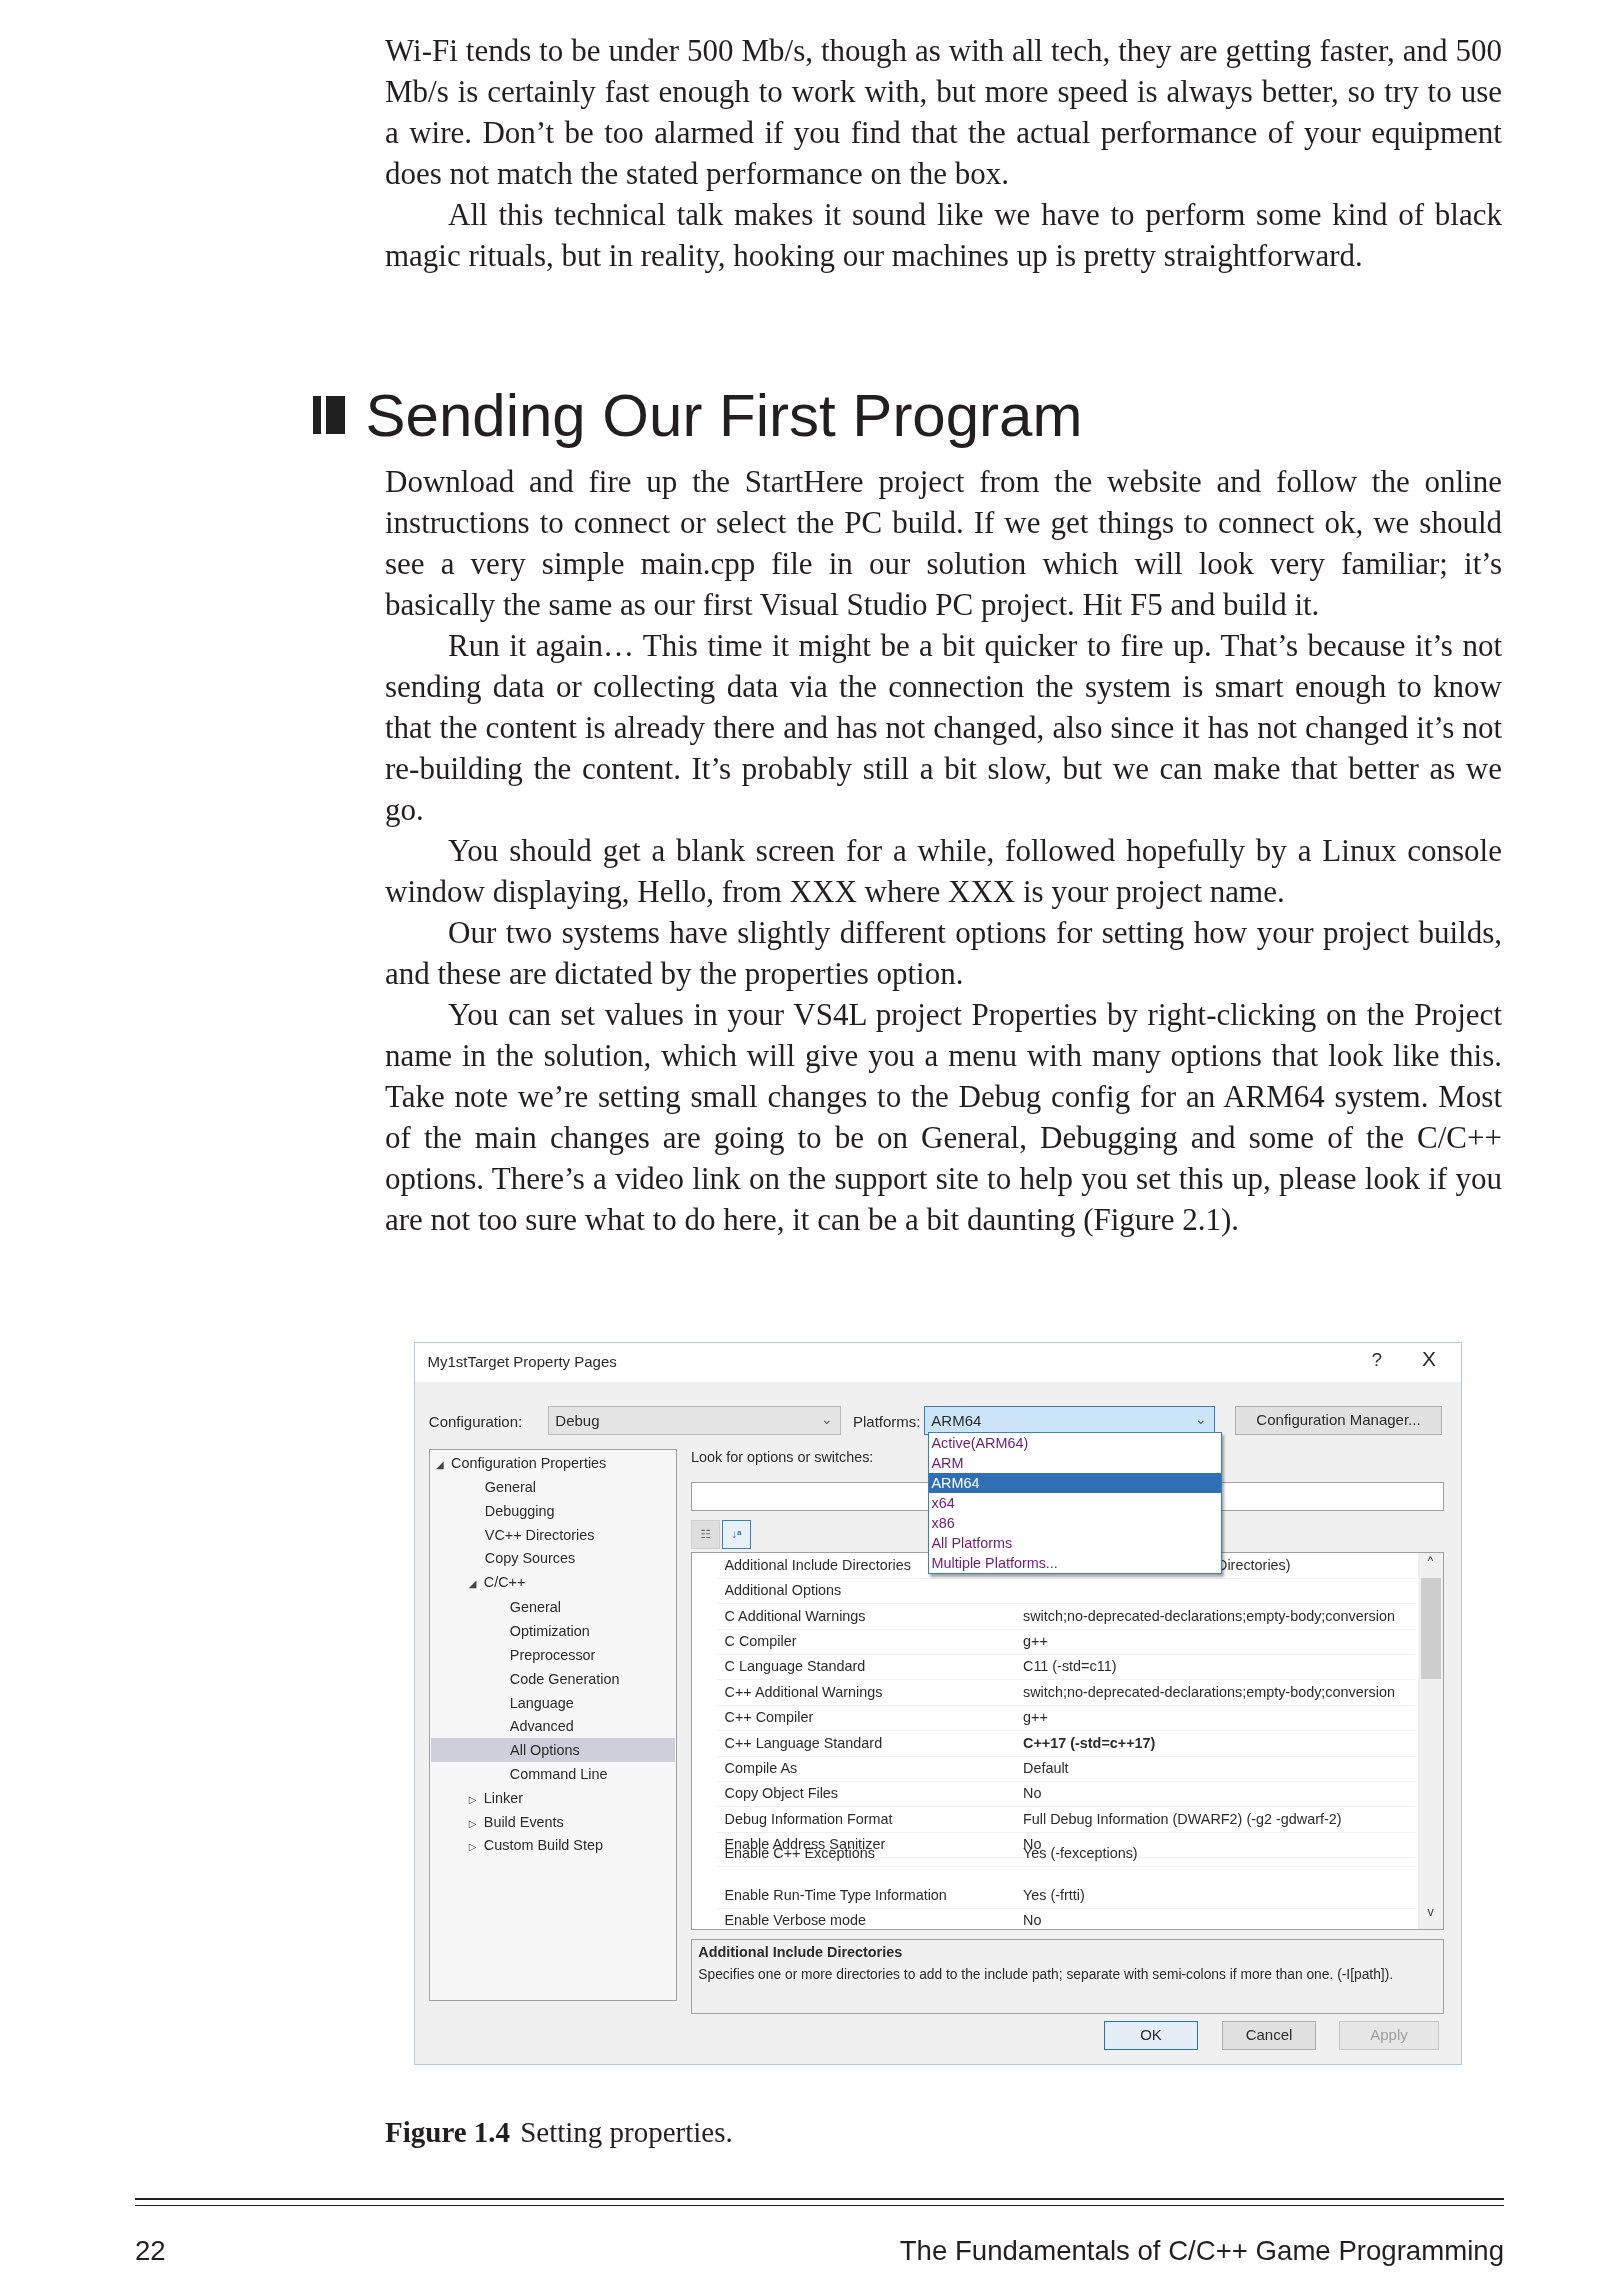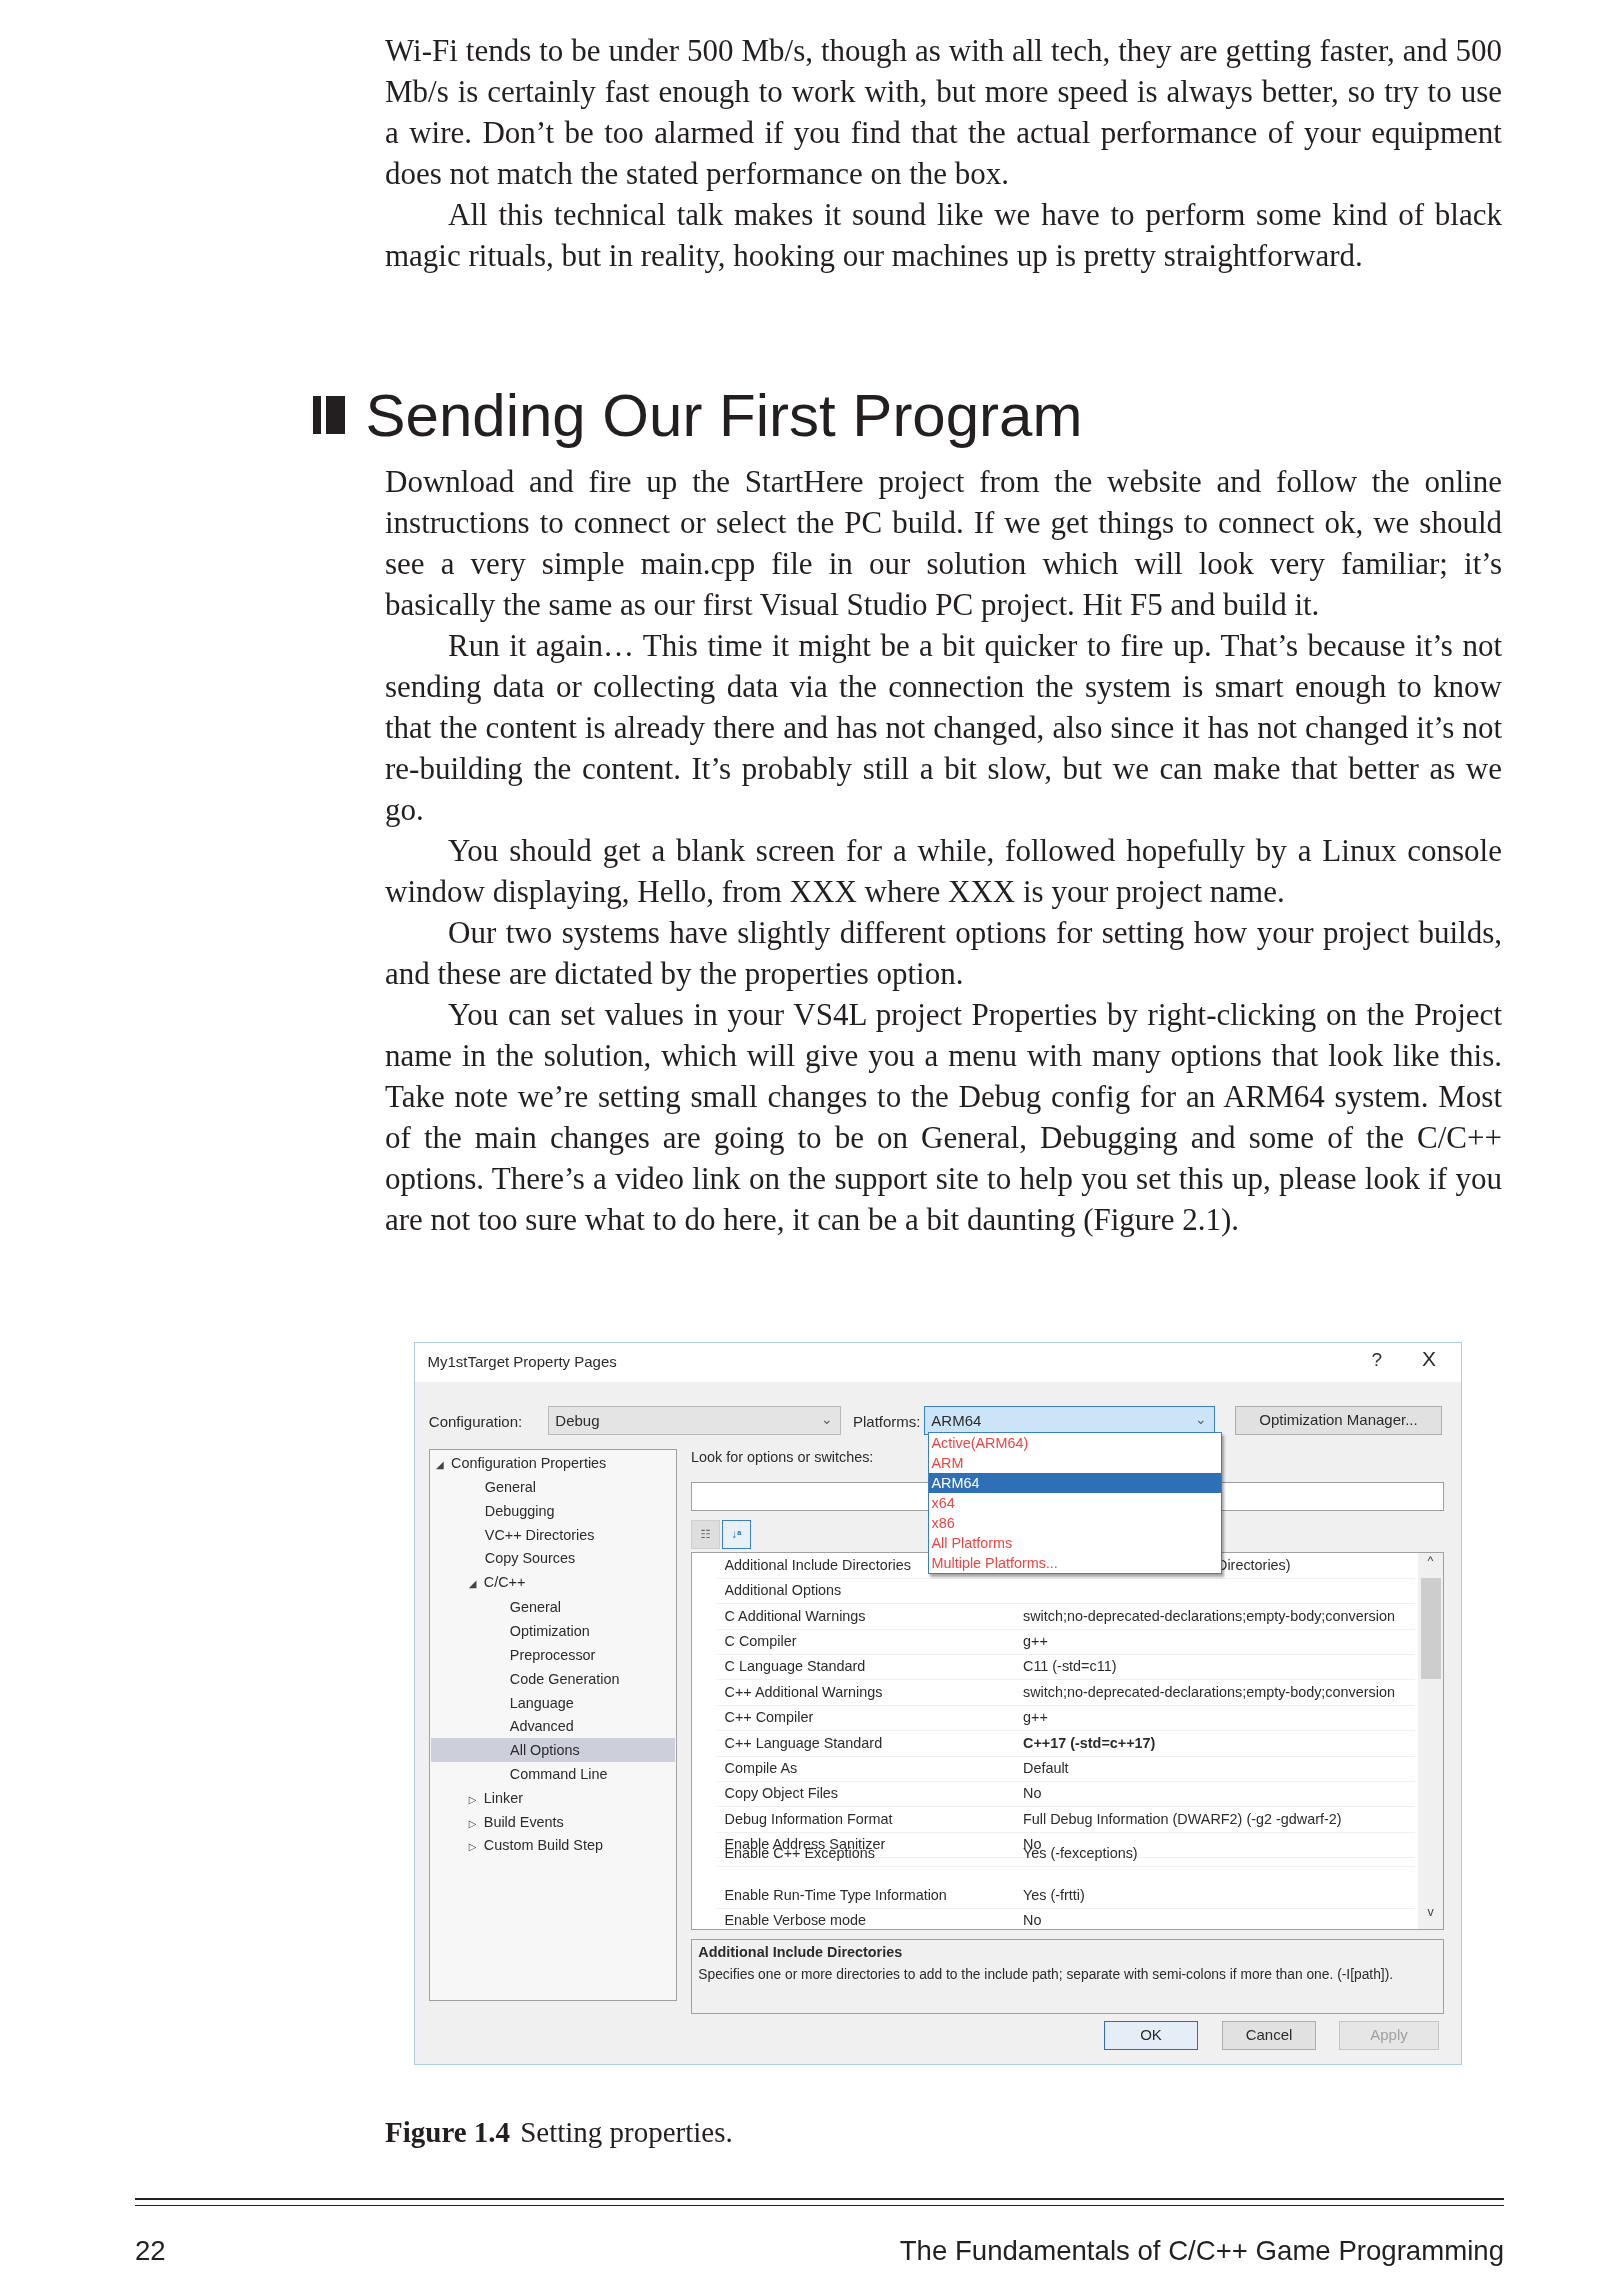--- a/index.html
+++ b/index.html
@@ -80,21 +80,21 @@
     background:#f0f0f0; border:1.3px solid #a0a0a0; padding:3.8px 6.3px;
   }
   .desc-title { font-size:14.4px; font-weight:bold; margin-bottom:5px; }
   .desc-text { font-size:13.8px; line-height:19px; }
 
   .dropdown {
     position:absolute; left:1236px; top:1454px; width:244px; box-sizing:border-box;
     background:#fff; border:1.3px solid #3c7fc1; box-shadow:1.9px 2.5px 2.5px rgba(0,0,0,0.35);
     font-family:"Liberation Sans","DejaVu Sans",sans-serif; z-index:10;
   }
-  .dd-item { height:20px; line-height:20px; font-size:14.4px; padding-left:2.5px; color:#ef4444; white-space:nowrap; }
+  .dd-item { height:20px; line-height:20px; font-size:14.4px; padding-left:2.5px; color:#701a75; white-space:nowrap; }
   .dd-item.selected { background:#2f6fb6; color:#fff; }
 
   .caption { position:absolute; left:385px; top:2116px; font-size:29px; }
   .caption b { font-weight:bold; margin-right:10px; }
 
   .rule { position:absolute; left:135px; width:1369px; height:1.9px; background:#231f20; }
   .page-num { position:absolute; left:135px; top:2235px; font-size:27.6px; }
   .book-title { position:absolute; right:119px; top:2235px; font-size:27.6px; }
 </style>
 </head>
@@ -133,21 +133,21 @@
     <span>Debug</span>
     <span class="chev">⌄</span>
   </div>
 
   <span class="lbl" style="left:438px; top:70px;">Platforms:</span>
   <div class="combo active" style="left:509px; top:63px; width:291px;">
     <span>ARM64</span>
     <span class="chev">⌄</span>
   </div>
 
-  <div class="btn" style="left:820px; top:63px; width:207px;">Optimization Manager...</div>
+  <div class="btn" style="left:820px; top:63px; width:207px;">Configuration Manager...</div>
 
   <div class="tree">
     <div class="tree-item" style="left:6.3px; top:1.3px;"><span class="tree-arrow">◢</span><span>Configuration Properties</span></div>
     <div class="tree-item" style="left:55px; top:25px;">General</div>
     <div class="tree-item" style="left:55px; top:49px;">Debugging</div>
     <div class="tree-item" style="left:55px; top:73px;">VC++ Directories</div>
     <div class="tree-item" style="left:55px; top:96px;">Copy Sources</div>
     <div class="tree-item" style="left:39px; top:120px;"><span class="tree-arrow">◢</span><span>C/C++</span></div>
     <div class="tree-item" style="left:80px; top:145px;">General</div>
     <div class="tree-item" style="left:80px; top:169px;">Optimization</div>

